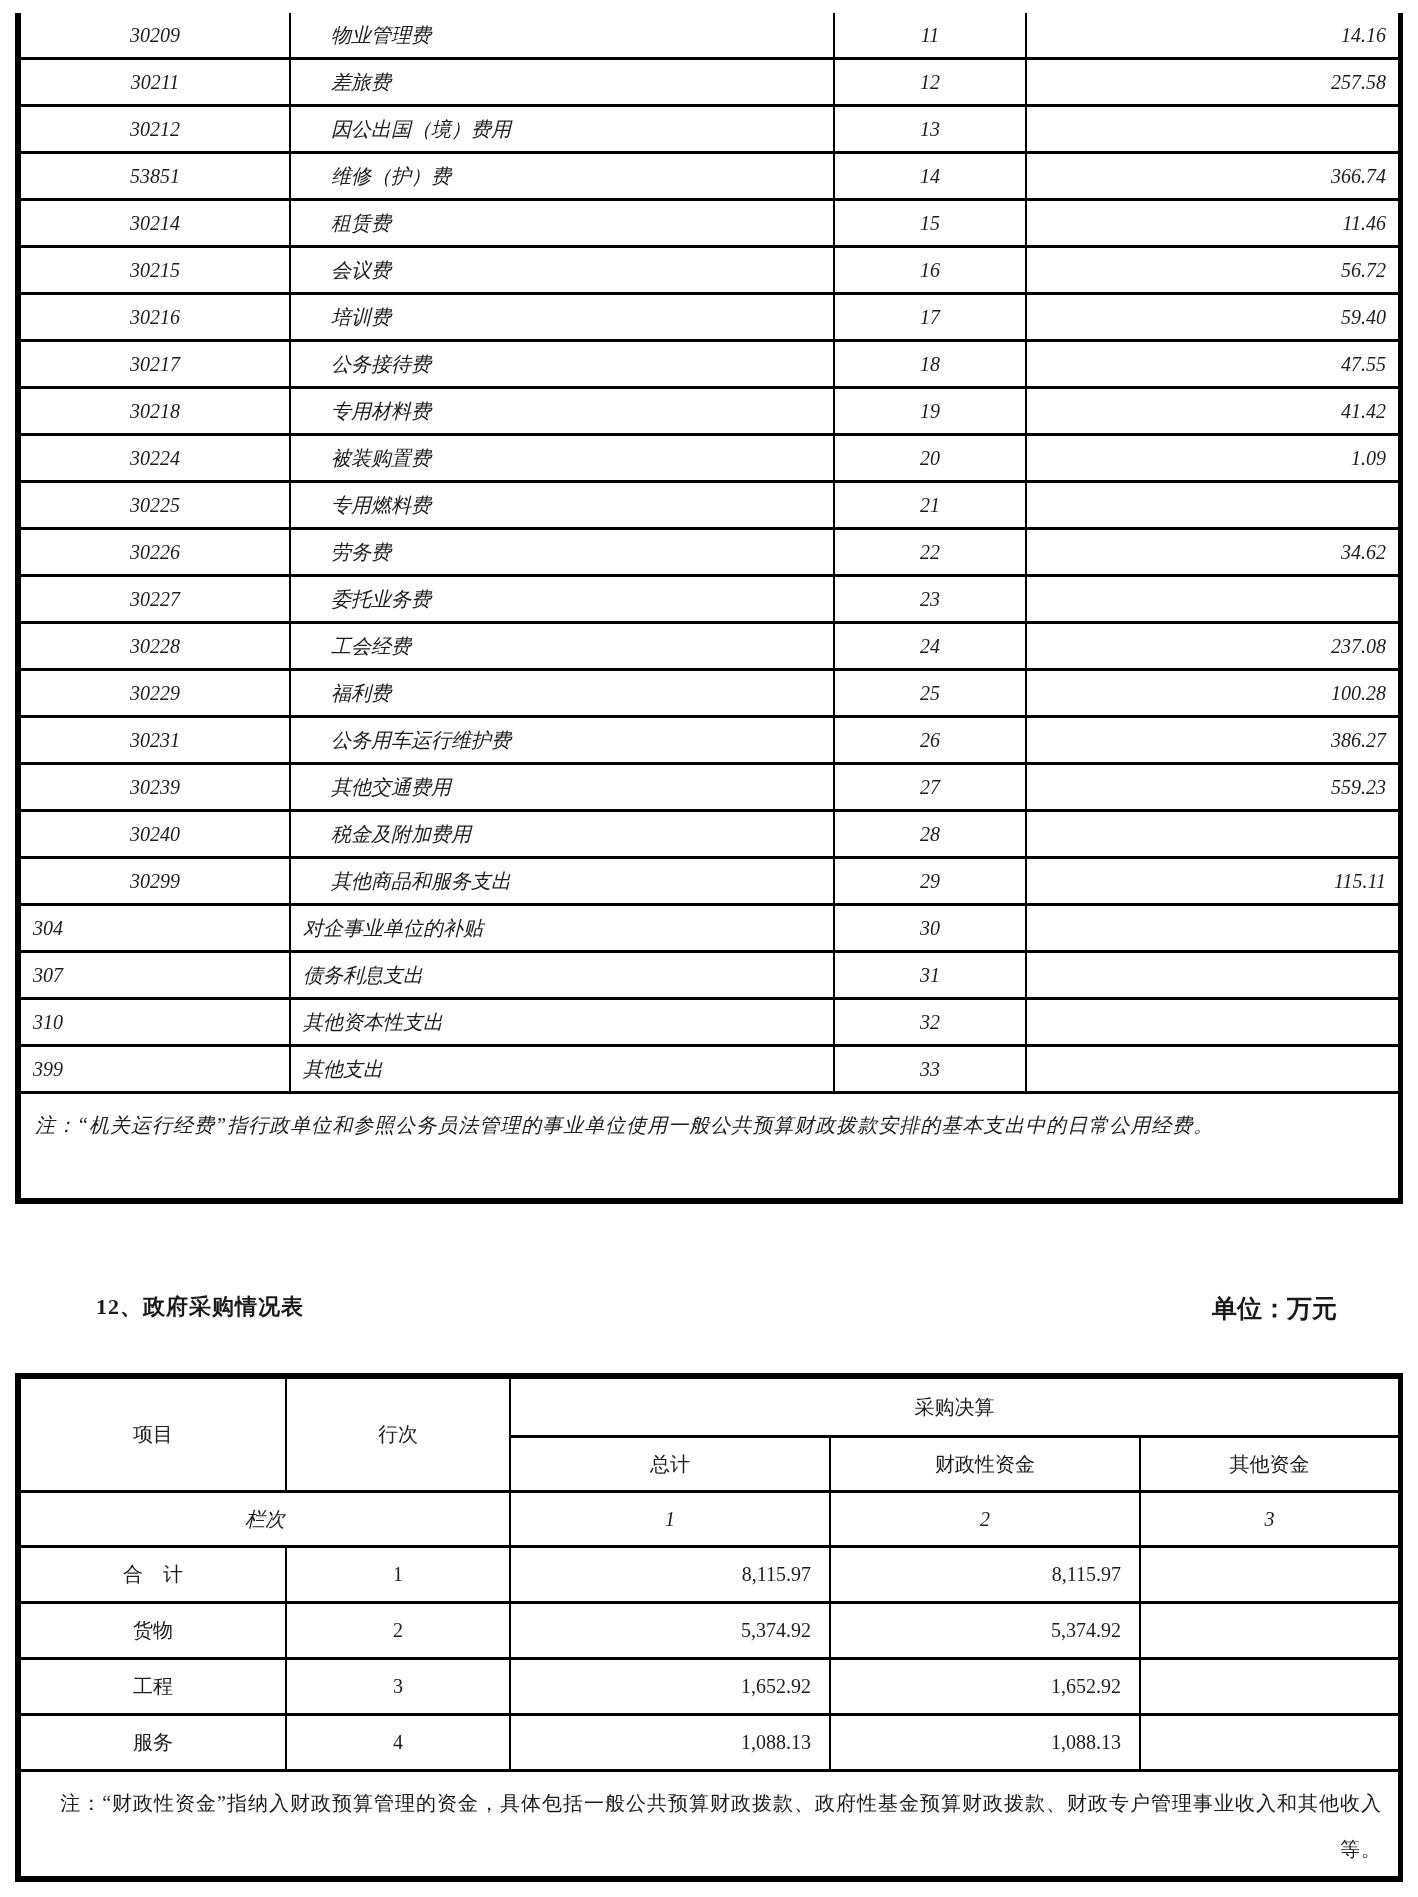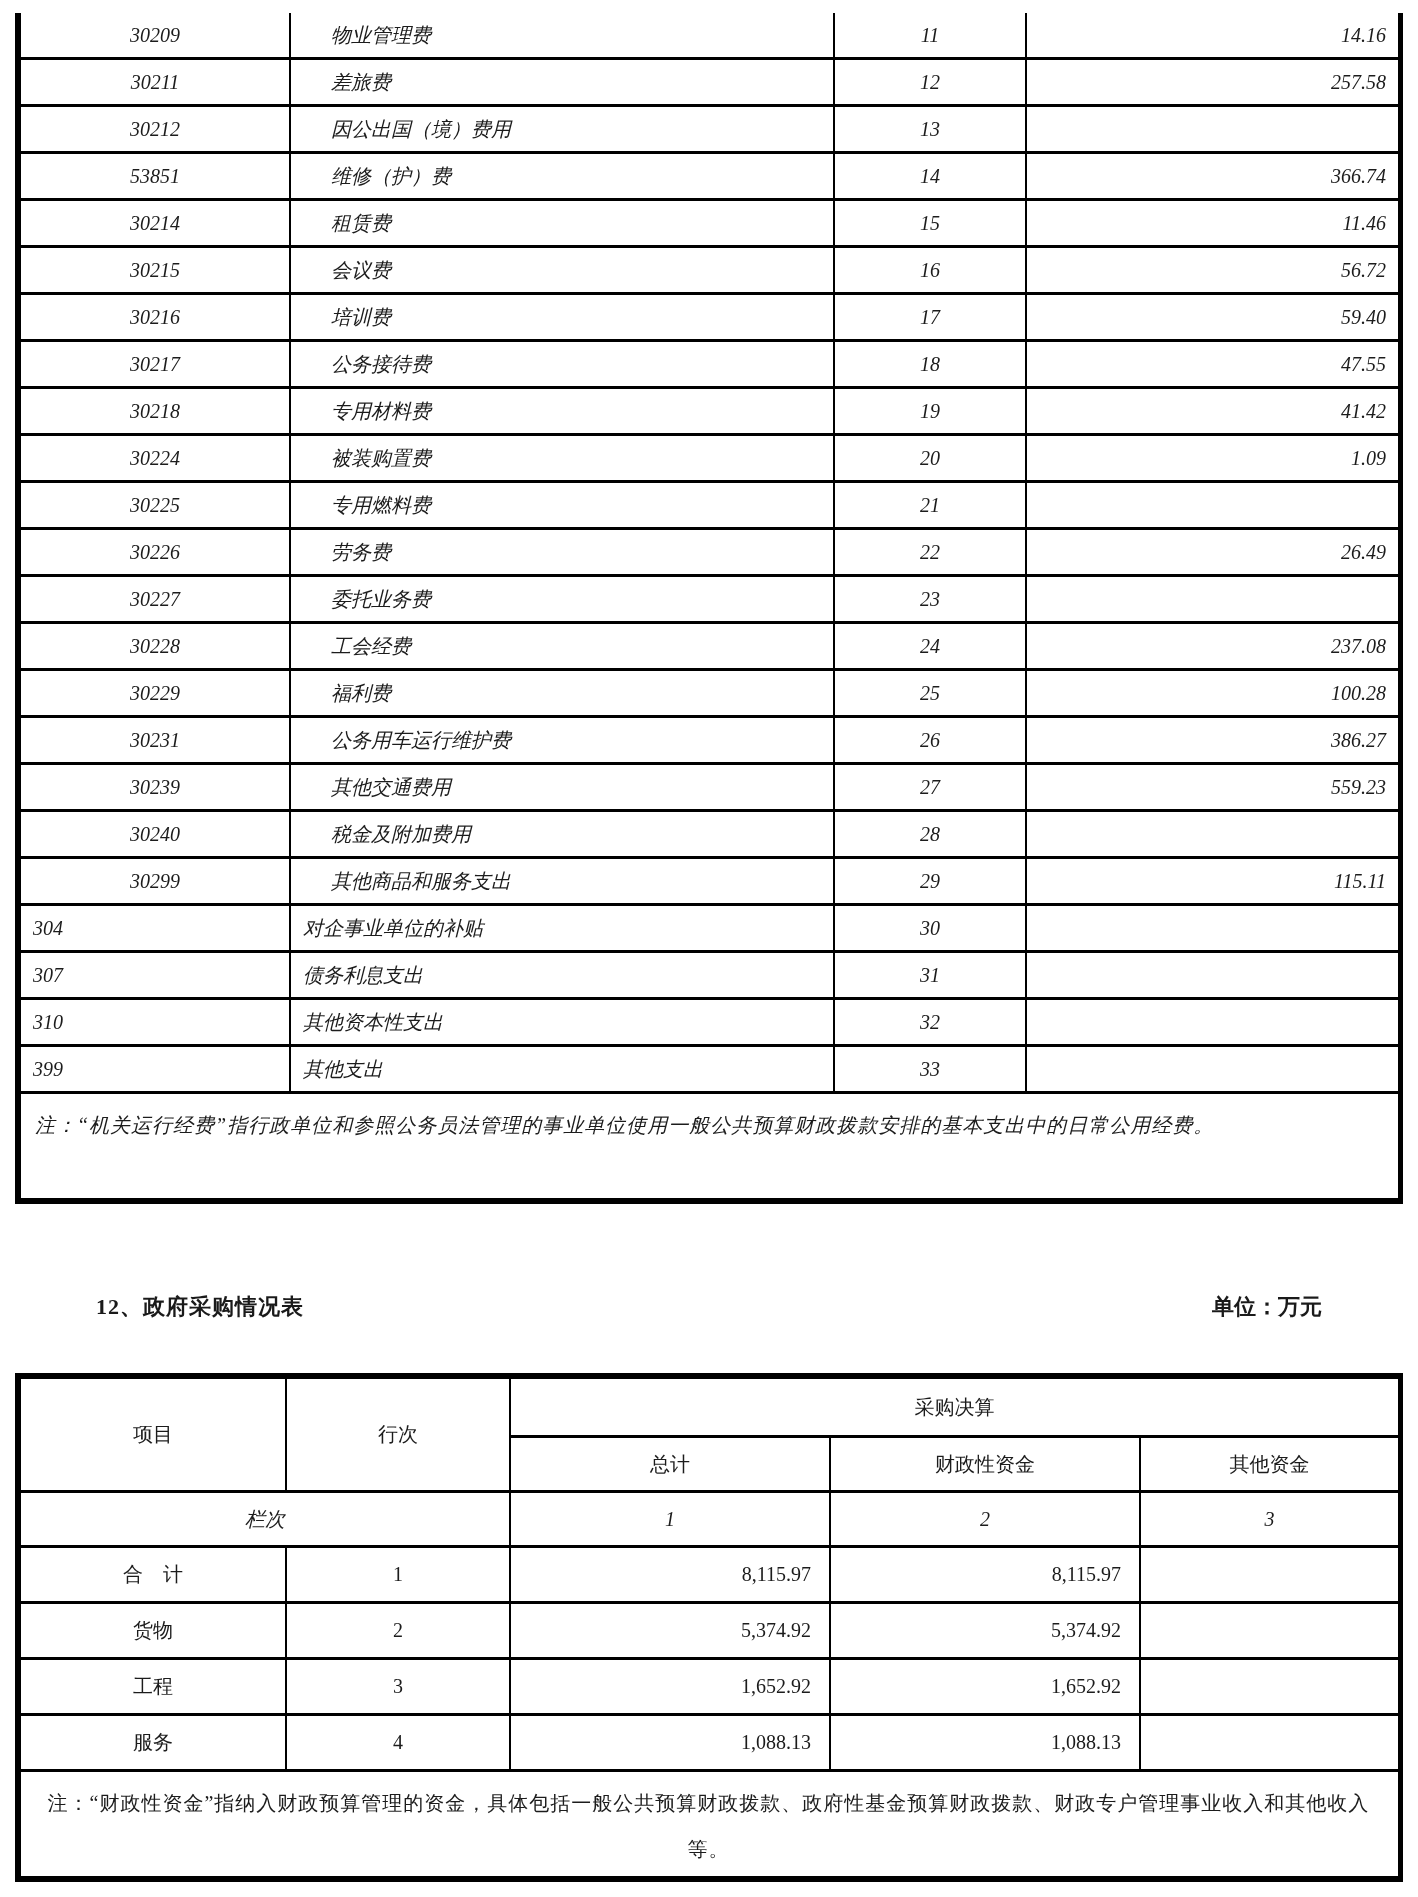--- a/index.html
+++ b/index.html
@@ -54,37 +54,37 @@
   .section-title {
     position: absolute;
     top: 1292px; left: 96px;
     font-size: 22px;
     font-weight: bold;
     letter-spacing: 1px;
   }
   .unit-label {
     position: absolute;
     top: 1292px; left: 1212px;
-    font-size: 22px;
+    font-size: 25px;
     font-weight: bold;
   }
   
   #table2 {
     top: 1373px;
     border: 6px solid #000;
     border-right-width: 5px;
   }
   #table2 td { text-align: center; }
   #table2 tr.hdr1 td { height: 54px; }
   #table2 tr.hdr2 td { height: 50px; }
   #table2 tr.rank-row td { height: 50px; font-style: italic; }
   #table2 tr.data-row td { height: 51px; }
   #table2 td.cell-num { text-align: right; padding-right: 18px; }
   #table2 td.cell-other { }
-  #table2 td.note-cell { text-align: center; }
+  #table2 td.note-cell { text-align: right; }
   #table2 td.group-hdr { border-bottom-width: 2px; }
 </style>
 </head>
 <body>
 
 <table id="table1" class="doc-table">
   <colgroup>
     <col style="width:272px">
       <col style="width:544px">
       <col style="width:192px">
@@ -155,21 +155,21 @@
       <tr class="data-row">
         <td class="cell-code">30225</td>
         <td class="cell-name">专用燃料费</td>
         <td class="cell-line">21</td>
         <td class="cell-value"></td>
       </tr>
       <tr class="data-row">
         <td class="cell-code">30226</td>
         <td class="cell-name">劳务费</td>
         <td class="cell-line">22</td>
-        <td class="cell-value">26.49</td>
+        <td class="cell-value">34.62</td>
       </tr>
       <tr class="data-row">
         <td class="cell-code">30227</td>
         <td class="cell-name">委托业务费</td>
         <td class="cell-line">23</td>
         <td class="cell-value"></td>
       </tr>
       <tr class="data-row">
         <td class="cell-code">30228</td>
         <td class="cell-name">工会经费</td>

